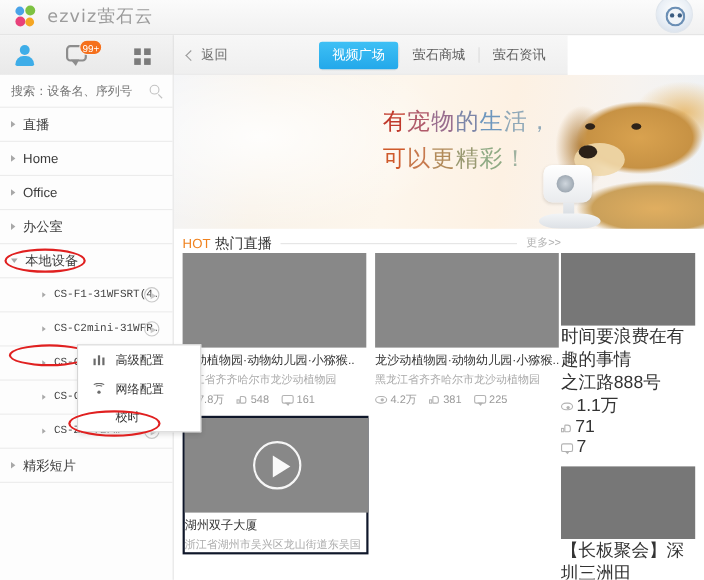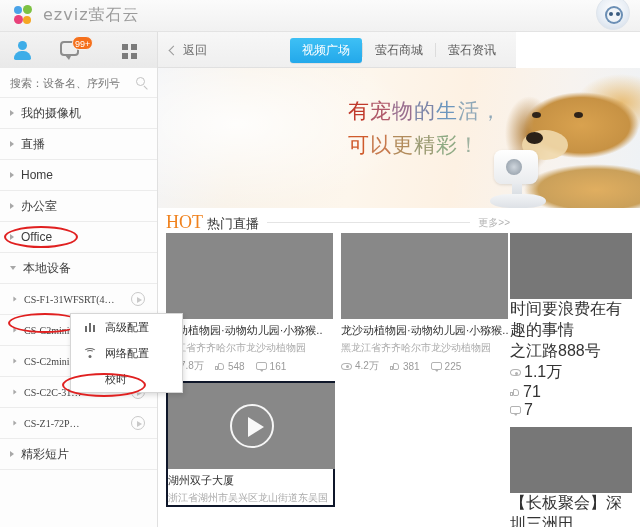--- a/index.html
+++ b/index.html
@@ -134,21 +134,21 @@
     content: ""; position: absolute; right: -4px; bottom: -3px;
     width: 5px; height: 1.4px; background: #c2c2c2; transform: rotate(45deg);
   }
 
   .tree-item {
     height: 31px; display: flex; align-items: center;
     border-bottom: 1px solid #ececec; padding-left: 10px;
     font-size: 12px; color: #3c3c3c; cursor: pointer; position: relative;
   }
   .tree-item.group { font-weight: normal; }
-  .tree-item.mono { font-family: Liberation Serif, serif; font-size: 10px; color: #444; padding-left: 13px; text-align: right; }
+  .tree-item.mono { font-family: Liberation Mono, monospace; font-size: 10px; color: #444; padding-left: 38px; text-align: right; }
   .caret {
     width: 0; height: 0; margin-right: 7px;
     border-left: 4px solid #a8a8a8; border-top: 3.5px solid transparent; border-bottom: 3.5px solid transparent;
     flex: 0 0 auto;
   }
   .caret.open {
     border-left: 3.5px solid transparent; border-right: 3.5px solid transparent;
     border-top: 4px solid #a8a8a8; margin-top: 2px;
   }
   .caret.small { transform: scale(.8); }
@@ -252,21 +252,21 @@
     background: linear-gradient(to bottom, #f2f4f6, #dde1e6); border-radius: 50%/70%;
   }
   .cam .stem {
     position: absolute; left: 22px; bottom: 8px; width: 10px; height: 16px;
     background: linear-gradient(to bottom, #e7eaee, #d4d9de);
   }
   .sec-row { display: flex; width: 482px; padding: 4px 8px 0 8px; }
   .sec-left { width: 344px; display: flex; align-items: center; }
   .sec-right { width: 130px; display: flex; align-items: center; }
   .sec-title { font-size: 13px; color: #333; white-space: nowrap; }
-  .sec-title .en { font-size: 18px; font-family: Liberation Serif, serif; margin-right: 4px; }
+  .sec-title .en { font-size: 12px; font-family: Liberation Sans, sans-serif; margin-right: 4px; }
   .sec-title .en.hot { color: #f0821e; }
   .sec-title .en.video { color: #4a9fe0; }
   .sec-line { flex: 1; height: 1px; background: #e4e4e4; margin: 0 8px; }
   .more-link { font-size: 10px; color: #b3b3b3; cursor: pointer; white-space: nowrap; }
 
   
   .main-split { display: flex; width: 482px; }
   .hot-col { width: 352px; padding-left: 8px; }
   .video-col { width: 130px; }
   .hot-grid { display: flex; flex-wrap: wrap; gap: 8px; }
@@ -373,37 +373,33 @@
   </div>
 
   <div class="sidebar">
     <div class="search-row">
       <input class="search-input" placeholder="搜索：设备名、序列号" style="">
       <span class="search-ic"></span>
     </div>
 
     <div class="tree-item group">
       <span class="caret"></span>
-      <span>我的摄像机</span>
-    </div>
-    <div class="tree-item group">
-      <span class="caret"></span>
       <span>直播</span>
     </div>
     <div class="tree-item group">
       <span class="caret"></span>
       <span>Home</span>
     </div>
     <div class="tree-item group">
       <span class="caret"></span>
-      <span>办公室</span>
+      <span>Office</span>
     </div>
     <div class="tree-item group">
       <span class="caret"></span>
-      <span>Office</span>
+      <span>办公室</span>
     </div>
     <div class="tree-item group">
       <span class="caret open"></span>
       <span>本地设备</span>
     </div>
 
     <div class="tree-item mono">
       <span class="caret small"></span>
       <span>CS-F1-31WFSRT(4…</span>
       <span class="play-btn"></span>

